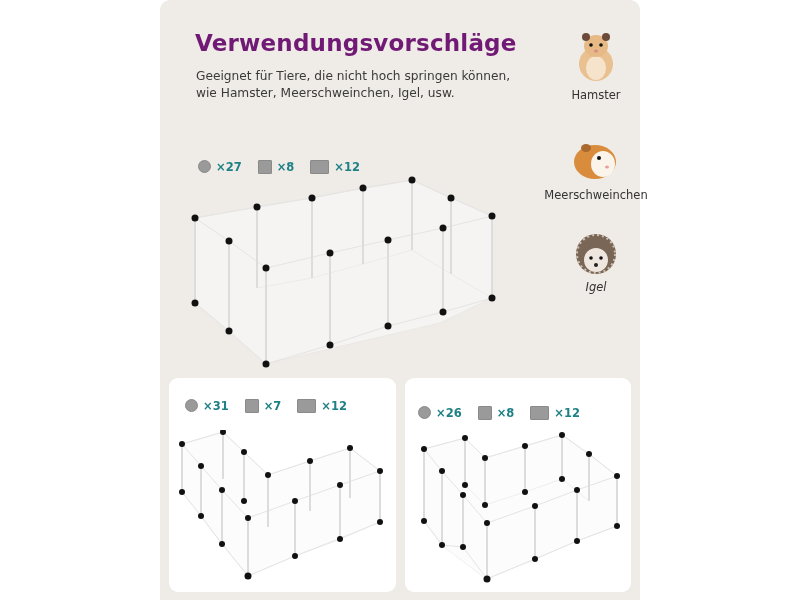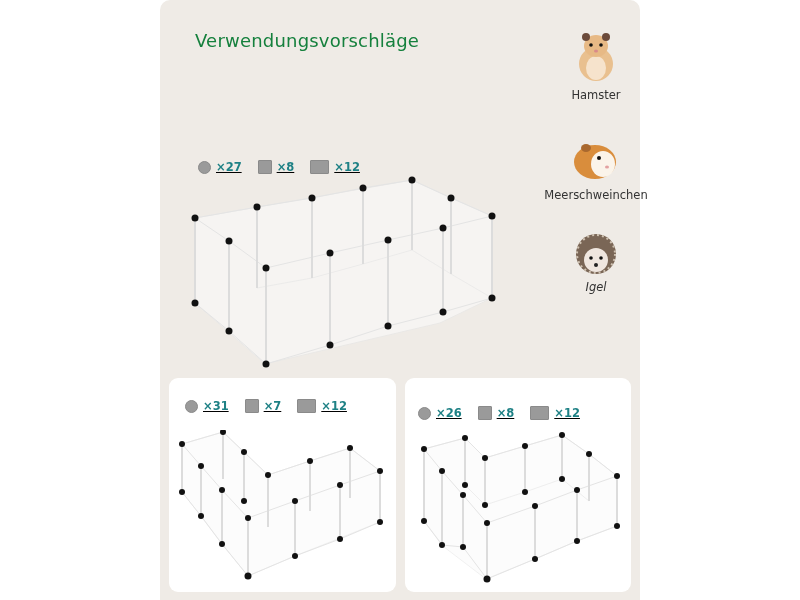--- a/index.html
+++ b/index.html
@@ -1,42 +1,44 @@
 <!DOCTYPE html>
 <html><head>
 <meta charset="utf-8">
 <style>
   html,body{margin:0;padding:0;background:#ffffff;}
   body{width:800px;height:600px;position:relative;overflow:hidden;font-family:"Liberation Sans",sans-serif;}
   .panel{position:absolute;left:160px;top:0;width:480px;height:600px;background:#efebe6;border-radius:10px 10px 0 0;}
-  .title{position:absolute;left:195px;top:30px;font-size:18px;font-weight:normal;color:#15803d;letter-spacing:0.2px;font-family:"DejaVu Sans",sans-serif;}
+  .title{position:absolute;left:195px;top:30px;font-size:23px;font-weight:bold;color:#701a75;letter-spacing:0.2px;font-family:"DejaVu Sans",sans-serif;}
   .subtitle{position:absolute;left:196px;top:68px;width:340px;font-size:12.2px;line-height:17px;color:#3a3a3a;font-family:"DejaVu Sans",sans-serif;}
   .animals{position:absolute;left:520px;top:20px;width:120px;}
   .animal{position:absolute;left:16px;width:120px;text-align:center;}
   .animal .lbl{display:block;font-size:11.5px;color:#333;font-family:"DejaVu Sans",sans-serif;}
   .parts{position:absolute;display:flex;align-items:center;gap:0;}
-  .part{display:flex;align-items:flex-end;margin-right:16px;text-decoration:underline;}
+  .part{display:flex;align-items:flex-start;margin-right:16px;}
   .part .shape{background:#9a9a9a;border:1px solid #8a8a8a;}
   .part .circle{width:11px;height:11px;border-radius:50%;}
   .part .sq{width:12px;height:12px;border-radius:1px;}
   .part .rect{width:17px;height:12px;border-radius:1px;}
   .part .cnt{margin-left:5px;font-size:11.5px;font-weight:bold;color:#1e8185;font-family:"DejaVu Sans",sans-serif;}
   .card{position:absolute;top:378px;height:214px;background:#ffffff;border-radius:9px;}
   svg .post{stroke:#dcdcdc;stroke-width:2;}
   svg .edge{stroke:#e4e4e4;stroke-width:1;fill:none;}
   svg .knob{fill:#111;}
   svg .panelf{fill:#fbfbfb;stroke:#e6e6e6;stroke-width:1;}
 </style>
 </head>
 <body>
 
 <div class="panel"></div>
 
 <div class="title">Verwendungsvorschläge</div>
 <div class="subtitle">
+  <div>Geeignet für Tiere, die nicht hoch springen können,</div>
+  <div>wie Hamster, Meerschweinchen, Igel, usw.</div>
 </div>
 
 <div class="animals">
   <div class="animal" style="top:8px;">
     <svg width="50" height="56" viewBox="0 0 50 56">
       <ellipse cx="25" cy="36" rx="17" ry="17" fill="#e9c08f"></ellipse>
       <ellipse cx="25" cy="40" rx="10" ry="12" fill="#f6e3cc"></ellipse>
       <ellipse cx="25" cy="18" rx="12" ry="11" fill="#e7b985"></ellipse>
       <circle cx="15" cy="9" r="4" fill="#6b4a3a"></circle>
       <circle cx="35" cy="9" r="4" fill="#6b4a3a"></circle>

